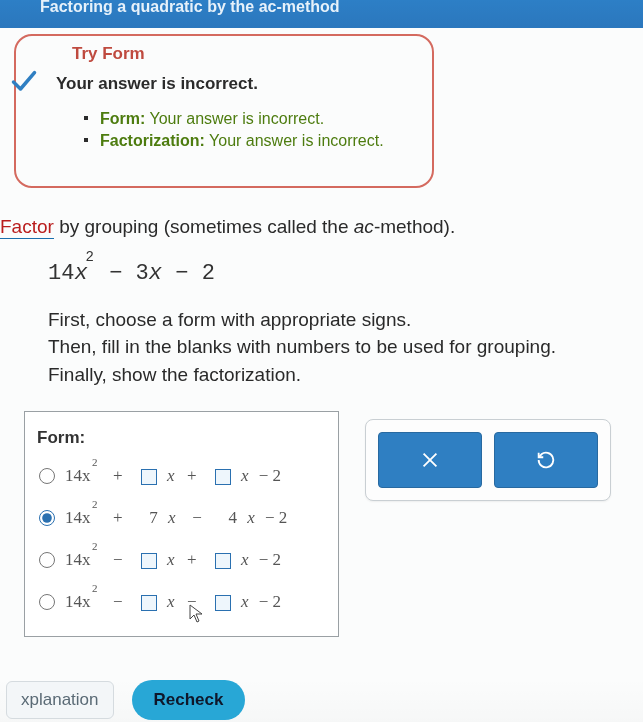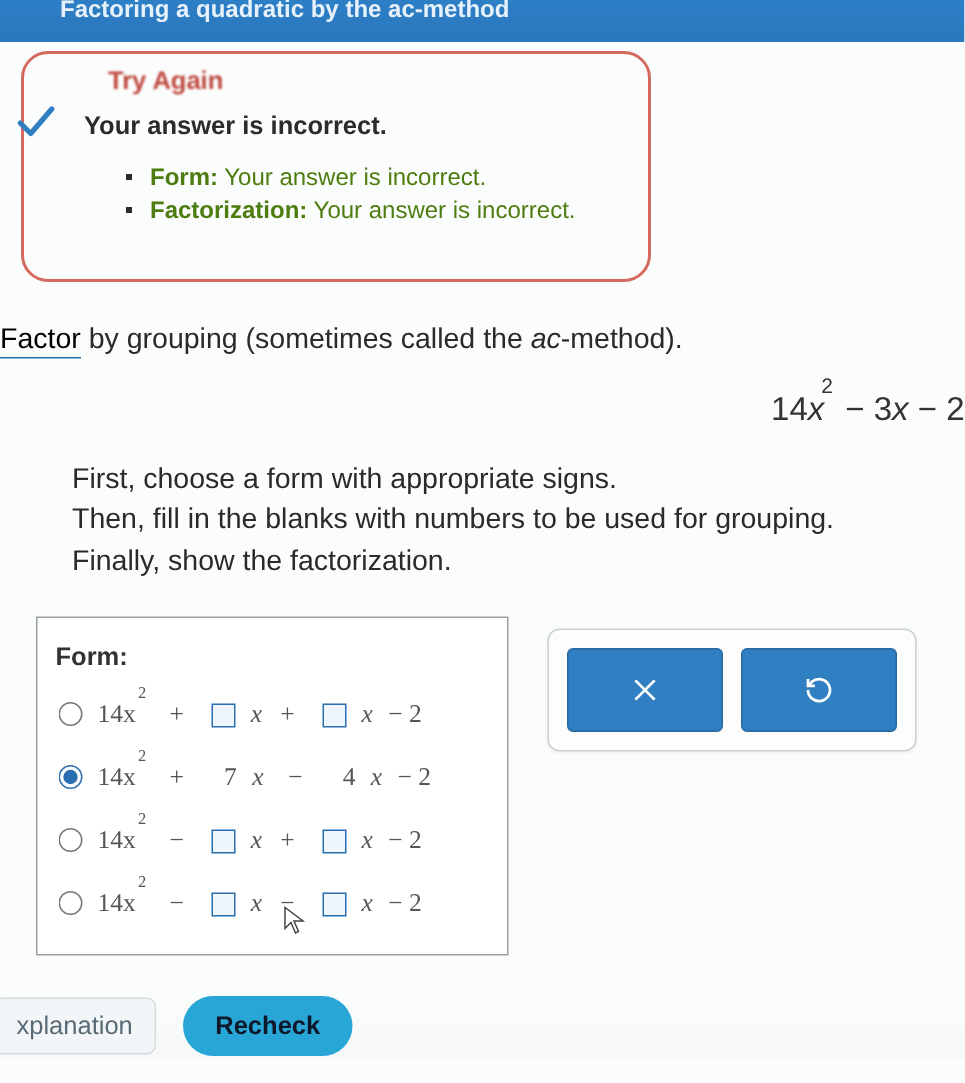--- a/index.html
+++ b/index.html
@@ -73,31 +73,30 @@
   }
   .checkmark svg { width: 28px; height: 28px; }
 
   .question {
     margin: 26px 0 0 0;
     font-size: 19px;
     color: #2a2a2a;
     line-height: 1.4;
   }
   .underline {
-    color: #000000;
+    color: #b91c1c;
     border-bottom: 1px solid #1a6fae;
     padding-bottom: 1px;
   }
   .expr {
-    font-family: Liberation Sans, sans-serif;
+    font-family: Liberation Mono, monospace;
     font-size: 22px;
     margin: 18px 0 20px 48px;
     position: relative;
     font-style: italic;
-    text-align: right;
   }
   .expr .num { font-style: normal; }
   .expr sup {
     font-size: 14px;
     position: relative;
     top: -10px;
     left: -2px;
     font-style: normal;
   }
   .instructions {
@@ -188,27 +187,27 @@
     align-items: center;
     justify-content: center;
     color: #fff;
     cursor: pointer;
   }
   .big-btn svg { width: 22px; height: 22px; stroke: #fff; fill: none; stroke-width: 2; }
 
   .bottom-bar {
     position: absolute;
     left: 0;
-    bottom: 16px;
+    bottom: 0;
     width: 100%;
     height: 44px;
     display: flex;
     align-items: center;
     gap: 18px;
-    padding-left: 2px;
+    padding-left: 12px;
     background: linear-gradient(rgba(0,0,0,0) 0%, rgba(0,0,0,0.02) 100%);
   }
   .explain-btn {
     background: #f3f6f8;
     border: 1px solid #d5dbdf;
     border-radius: 6px;
     padding: 8px 14px;
     color: #5a6a75;
     font-size: 17px;
     margin-left: -6px;
@@ -236,21 +235,21 @@
 <div class="topbar">
   <span>Factoring a quadratic by the ac-method</span>
 </div>
 
 <div class="feedback-card">
   <div class="checkmark">
     <svg viewBox="0 0 24 24">
         <path d="M3 12 L9 18 L21 4" stroke="#2f7fc2" stroke-width="3" fill="none" stroke-linecap="round" stroke-linejoin="round"></path>
       </svg>
   </div>
-  <div class="try-again">Try Again</div>
+  <div class="try-again">Try Form</div>
   <div class="incorrect-line">Your answer is incorrect.</div>
   <ul class="feedback-list">
     <li>
       <b>Form:</b>
       <span>Your answer is incorrect.</span>
     </li>
     <li>
       <b>Factorization:</b>
       <span>Your answer is incorrect.</span>
     </li>

